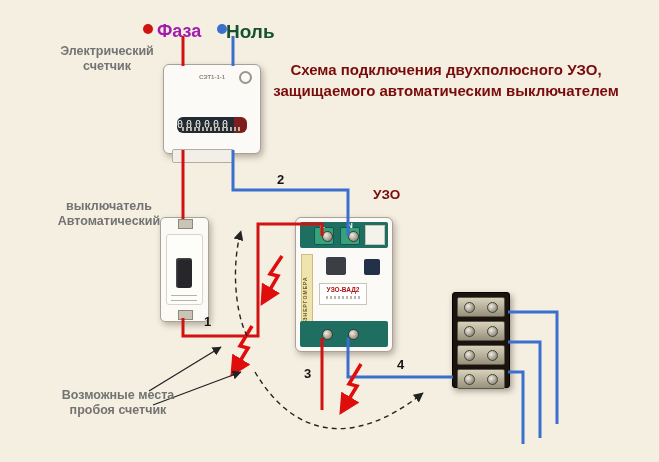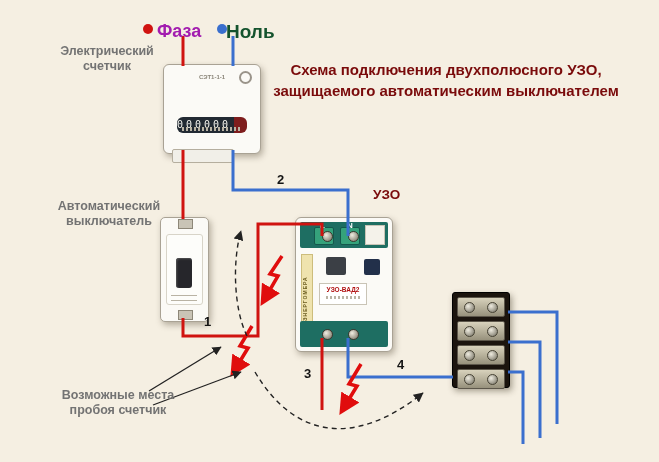--- a/index.html
+++ b/index.html
@@ -100,22 +100,22 @@
   <div class="legend-dot dot-phase"></div>
   <div class="lbl legend-phase">Фаза</div>
   <div class="legend-dot dot-neutral"></div>
   <div class="lbl legend-neutral">Ноль</div>
 
   <div class="lbl meter-label center">
     <div>Электрический</div>
     <div>счетчик</div>
   </div>
   <div class="lbl breaker-label center">
+    <div>выключатель</div>
     <div>Автоматический</div>
-    <div>выключатель</div>
   </div>
   <div class="lbl rcd-label">УЗО</div>
   <div class="lbl breakdown-label center">
     <div>Возможные места</div>
     <div>пробоя счетчик</div>
   </div>
 
   <div class="wire-num n1">1</div>
   <div class="wire-num n2">2</div>
   <div class="wire-num n3">3</div>

